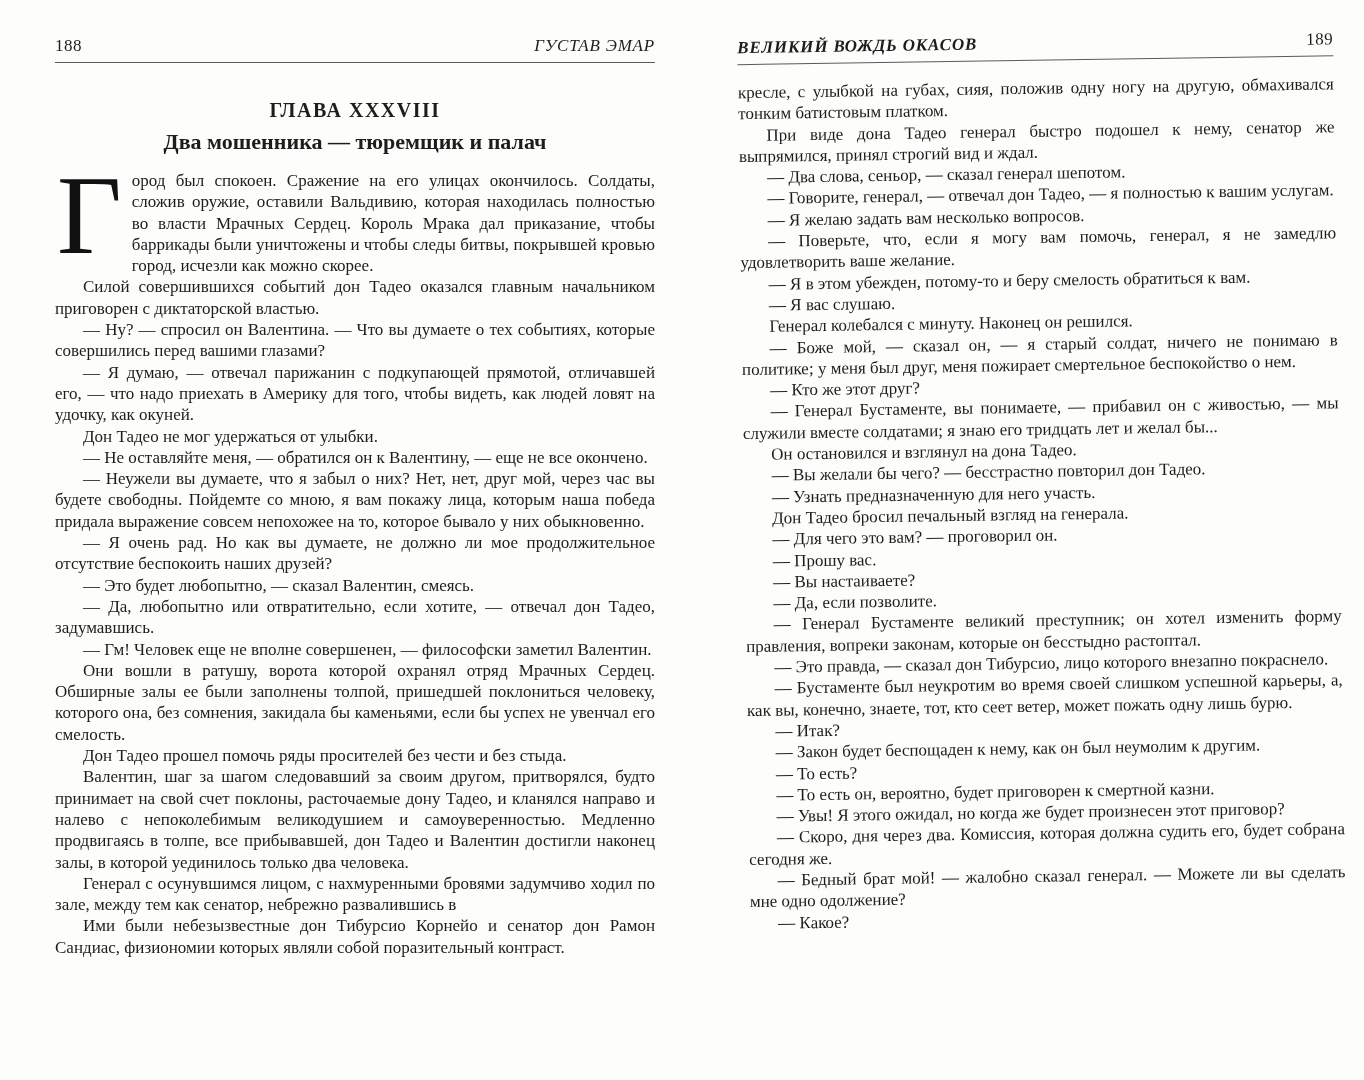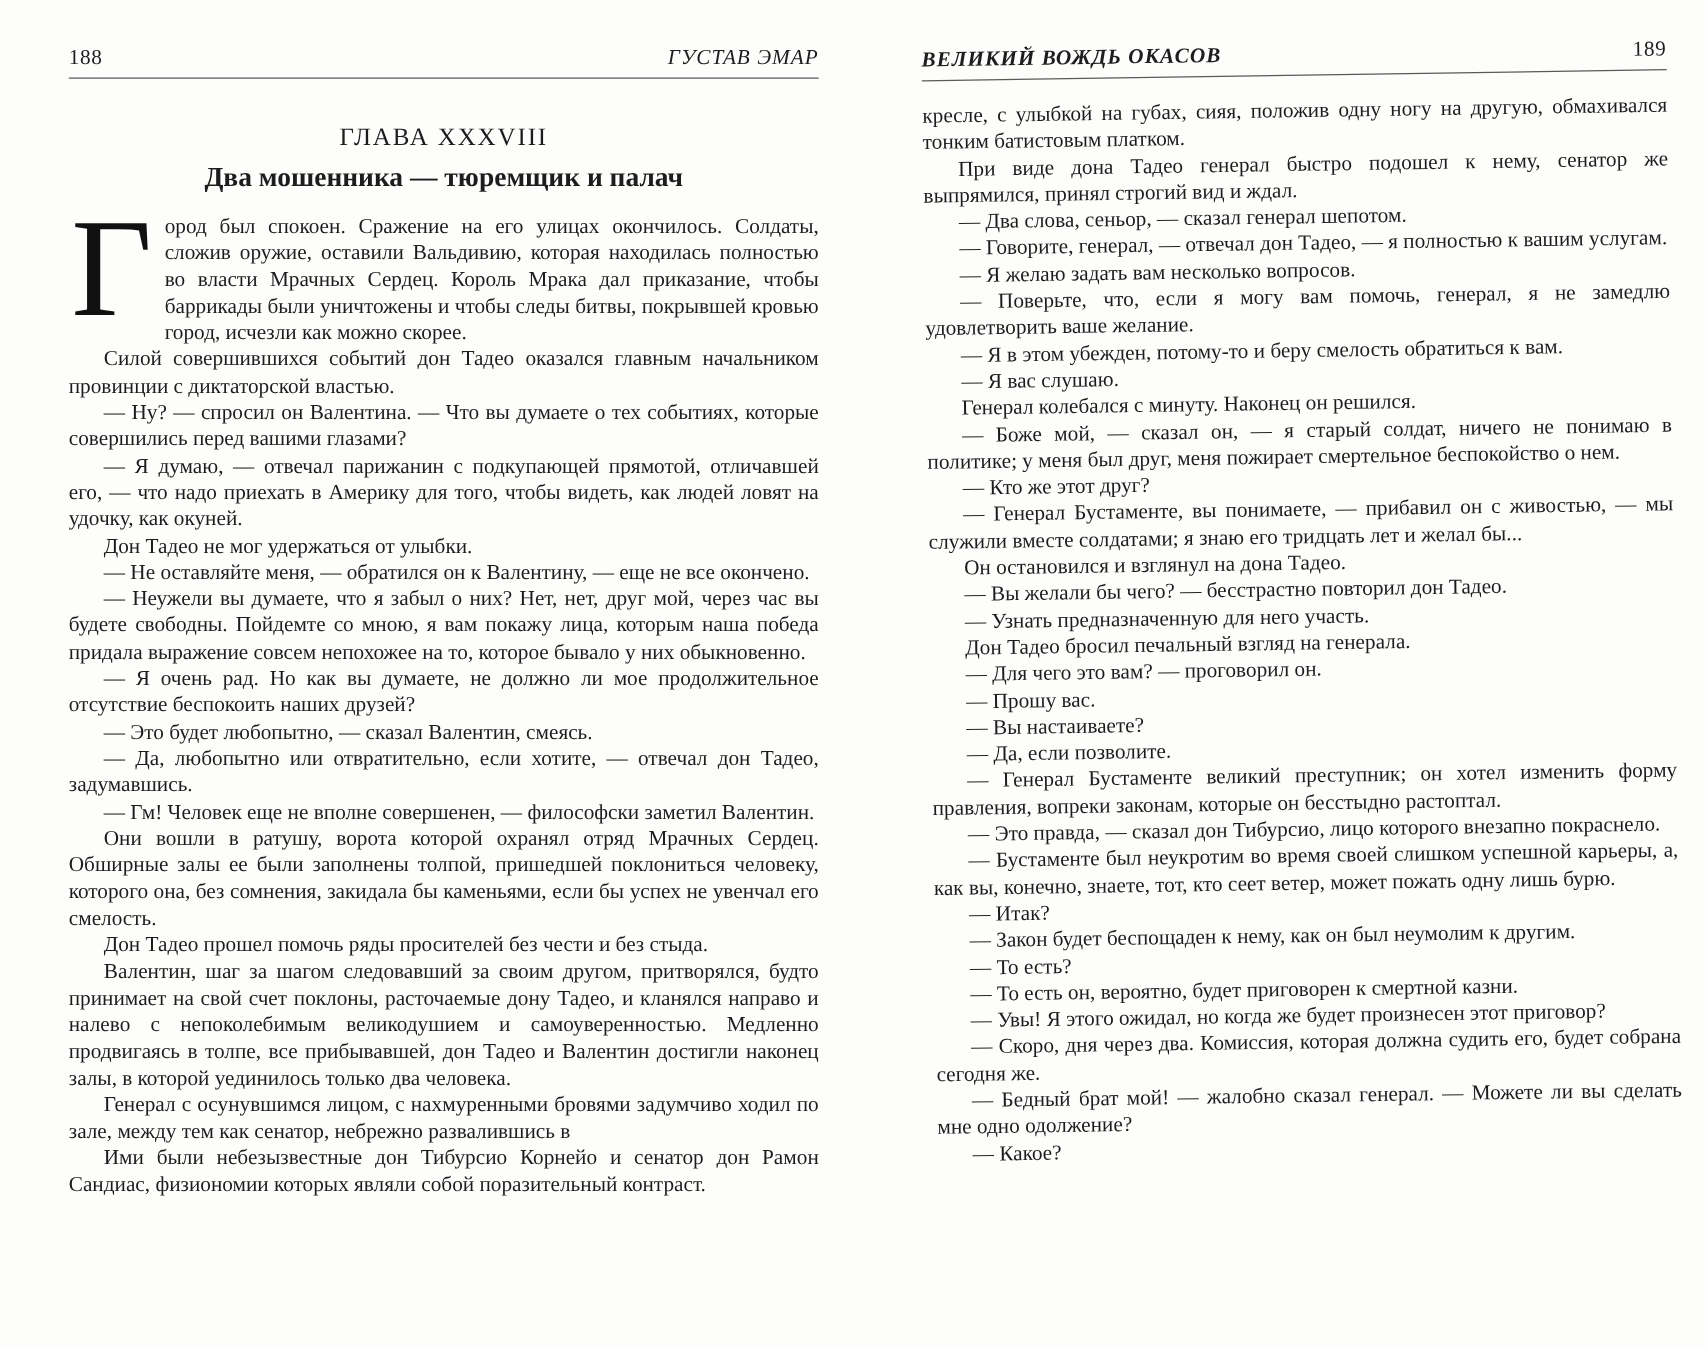--- a/index.html
+++ b/index.html
@@ -21,21 +21,21 @@
   .running-head {
     display: flex; justify-content: space-between; align-items: baseline;
     border-bottom: 1.5px solid #5a5a5a;
     padding-bottom: 6px;
   }
   .running-head .pageno { font-size: 17px; letter-spacing: 0.5px; }
   .running-head .title  { font-size: 17px; letter-spacing: 0.8px; font-style: italic; }
   .page-right .running-head .title { font-style: italic; font-weight: bold; }
 
   .chapter { text-align: center; margin-top: 18px; }
-  .chapter-title    { font-size: 20px; font-weight: normal; letter-spacing: 1.5px; margin-top: 36px; }
+  .chapter-title    { font-size: 20px; font-weight: bold; letter-spacing: 1.5px; margin-top: 36px; }
   .chapter-subtitle { font-size: 22px; font-weight: bold; margin-top: 7px; }
 
   .body-text { margin-top: 15px; }
   .page-right .body-text { margin-top: 17px; }
 
   .body-text p {
     font-size: 17px;
     line-height: 21.3px;
     text-align: justify;
     color: #1c1c1c;
@@ -60,21 +60,21 @@
     <div class="running-head">
       <span class="pageno">188</span>
       <span class="title">ГУСТАВ ЭМАР</span>
     </div>
     <div class="chapter">
       <div class="chapter-title">ГЛАВА XXXVIII</div>
       <div class="chapter-subtitle">Два мошенника — тюремщик и палач</div>
     </div>
     <div class="body-text" id="left-body">
         <p class=""><span class="dropcap">Г</span>ород был спокоен. Сражение на его улицах окончилось. Солдаты, сложив оружие, оставили Вальдивию, которая находилась полностью во власти Мрачных Сердец. Король Мрака дал приказание, чтобы баррикады были уничтожены и чтобы следы битвы, покрывшей кровью город, исчезли как можно скорее.</p>
-        <p class="indent">Силой совершившихся событий дон Тадео оказался главным начальником провинции с диктаторской властью.</p>
+        <p class="indent">Силой совершившихся событий дон Тадео оказался главным начальником приговорен с диктаторской властью.</p>
         <p class="indent">— Ну? — спросил он Валентина. — Что вы думаете о тех событиях, которые совершились перед вашими глазами?</p>
         <p class="indent">— Я думаю, — отвечал парижанин с подкупающей прямотой, отличавшей его, — что надо приехать в Америку для того, чтобы видеть, как людей ловят на удочку, как окуней.</p>
         <p class="indent">Дон Тадео не мог удержаться от улыбки.</p>
         <p class="indent">— Не оставляйте меня, — обратился он к Валентину, — еще не все окончено.</p>
         <p class="indent">— Неужели вы думаете, что я забыл о них? Нет, нет, друг мой, через час вы будете свободны. Пойдемте со мною, я вам покажу лица, которым наша победа придала выражение совсем непохожее на то, которое бывало у них обыкновенно.</p>
         <p class="indent">— Я очень рад. Но как вы думаете, не должно ли мое продолжительное отсутствие беспокоить наших друзей?</p>
         <p class="indent">— Это будет любопытно, — сказал Валентин, смеясь.</p>
         <p class="indent">— Да, любопытно или отвратительно, если хотите, — отвечал дон Тадео, задумавшись.</p>
         <p class="indent">— Гм! Человек еще не вполне совершенен, — философски заметил Валентин.</p>
         <p class="indent">Они вошли в ратушу, ворота которой охранял отряд Мрачных Сердец. Обширные залы ее были заполнены толпой, пришедшей поклониться человеку, которого она, без сомнения, закидала бы каменьями, если бы успех не увенчал его смелость.</p>

